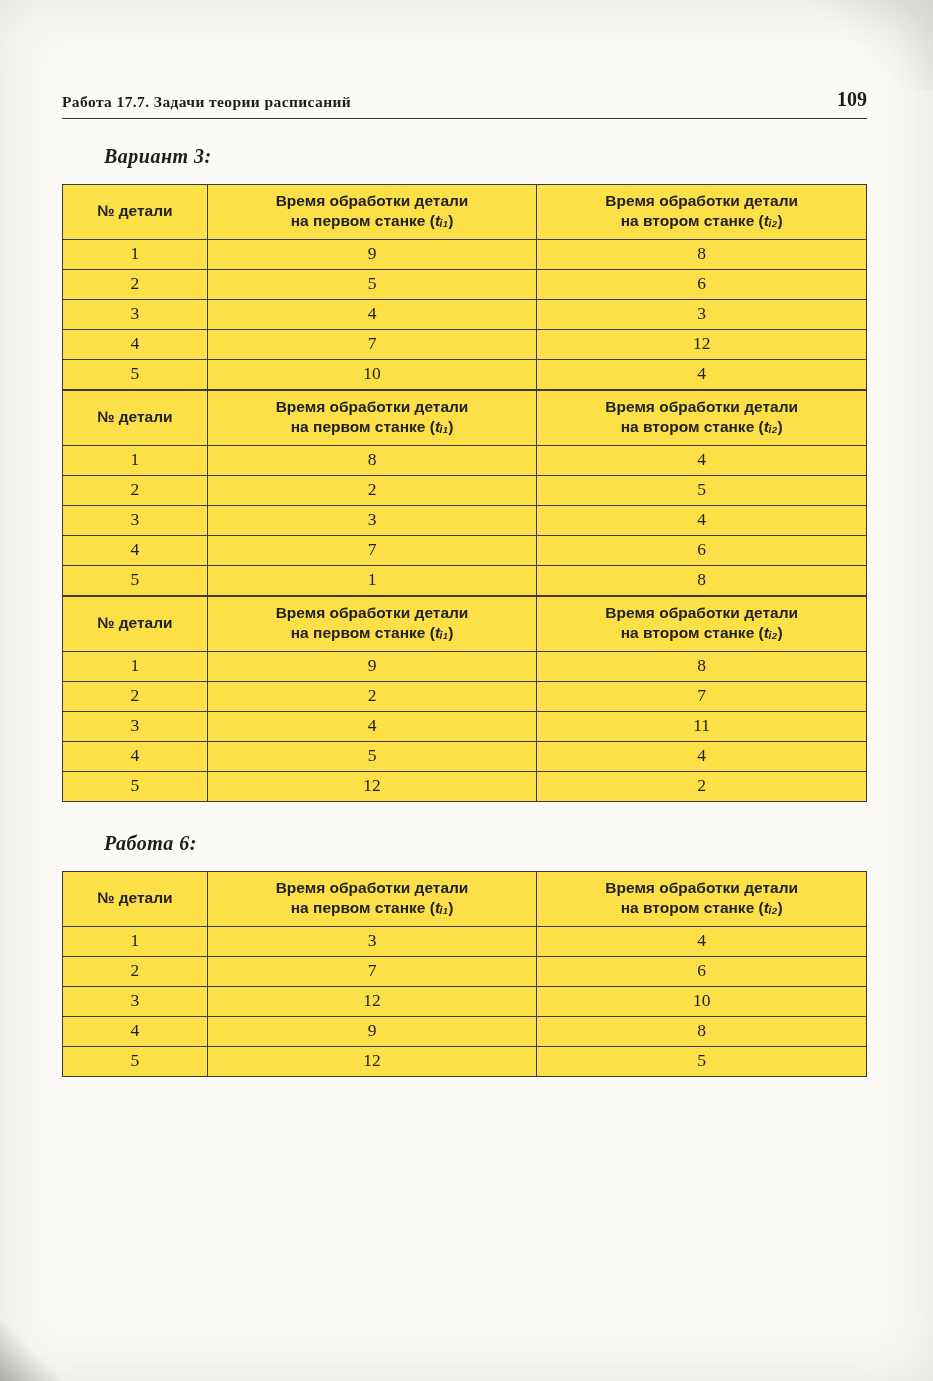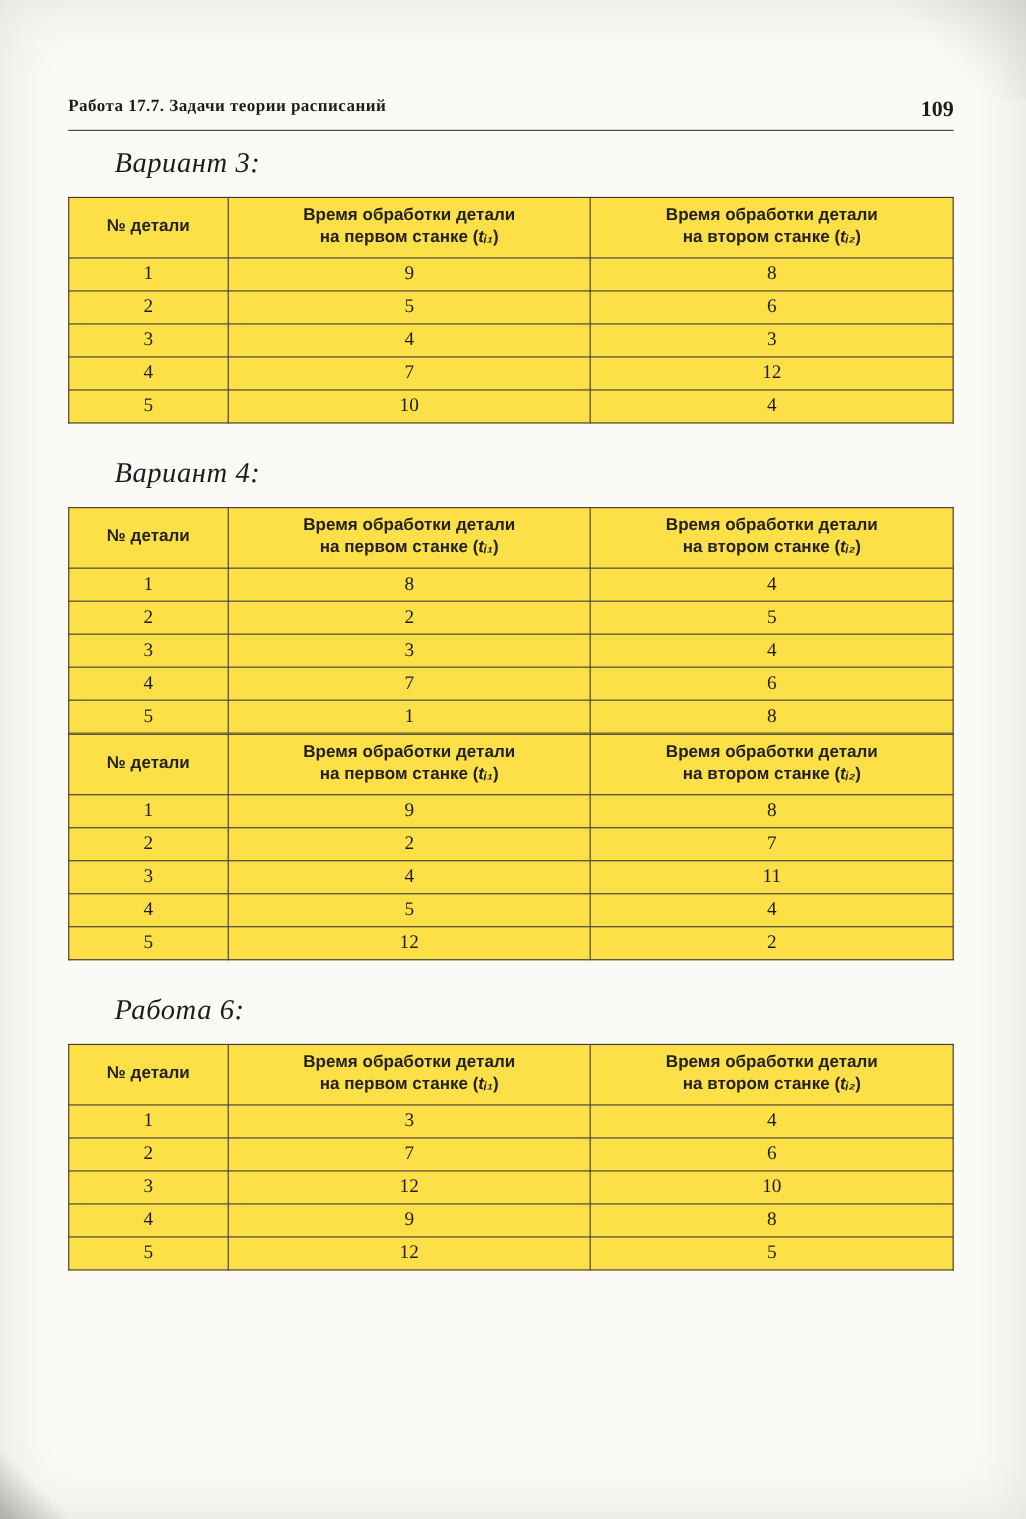--- a/index.html
+++ b/index.html
@@ -42,40 +42,40 @@
     bottom: 0;
     width: 60px;
     height: 60px;
     background: linear-gradient(45deg, rgba(60,60,58,0.35), rgba(60,60,58,0) 55%);
     pointer-events: none;
   }
 
   .running-head {
     display: flex;
     justify-content: space-between;
-    align-items: flex-start;
+    align-items: flex-end;
     border-bottom: 1.4px solid #3a3a38;
     padding-bottom: 7px;
-    margin-bottom: 14px;
+    margin-bottom: 26px;
     gap: 40px;
   }
   .running-head .title {
     font-weight: bold;
     font-size: 15.5px;
     letter-spacing: 0.4px;
   }
   .running-head .pageno {
     font-weight: bold;
     font-size: 20px;
   }
 
   .variant-label {
     font-style: italic;
-    font-weight: normal;
-    font-size: 26px;
+    font-weight: bold;
+    font-size: 20px;
     margin: 30px 0 16px 42px;
     letter-spacing: 0.5px;
   }
   .variant-section:first-of-type .variant-label {
     margin-top: 14px;
   }
 
   table.data-table {
     width: 100%;
     border-collapse: collapse;
@@ -166,21 +166,20 @@
             <tr>
               <td>5</td>
               <td>10</td>
               <td>4</td>
             </tr>
           </tbody>
     </table>
   </section>
 
   <section class="variant-section">
-    <h2 class="variant-label">Вариант 4:</h2>
     <table class="data-table">
       <colgroup>
         <col class="c-num">
             <col class="c-m1">
             <col class="c-m2">
       </colgroup>
       <thead>
         <tr>
           <th>№ детали</th>
           <th>

